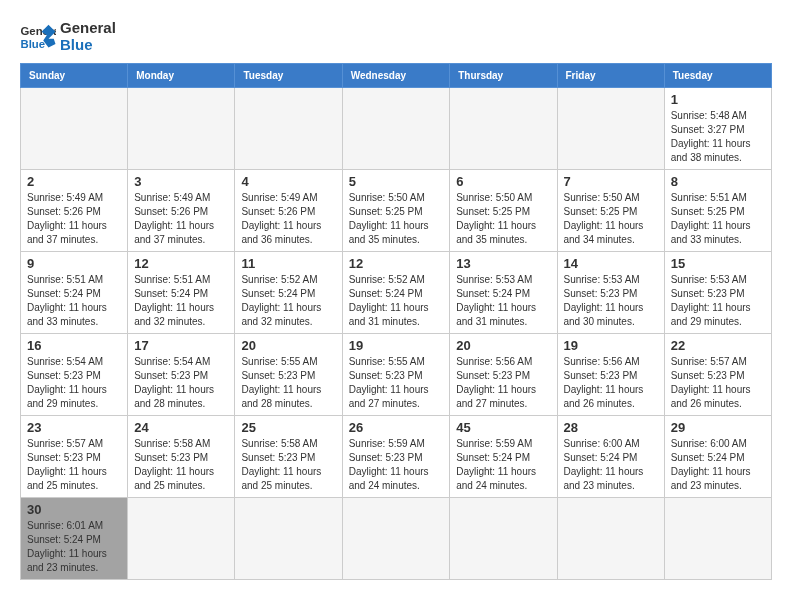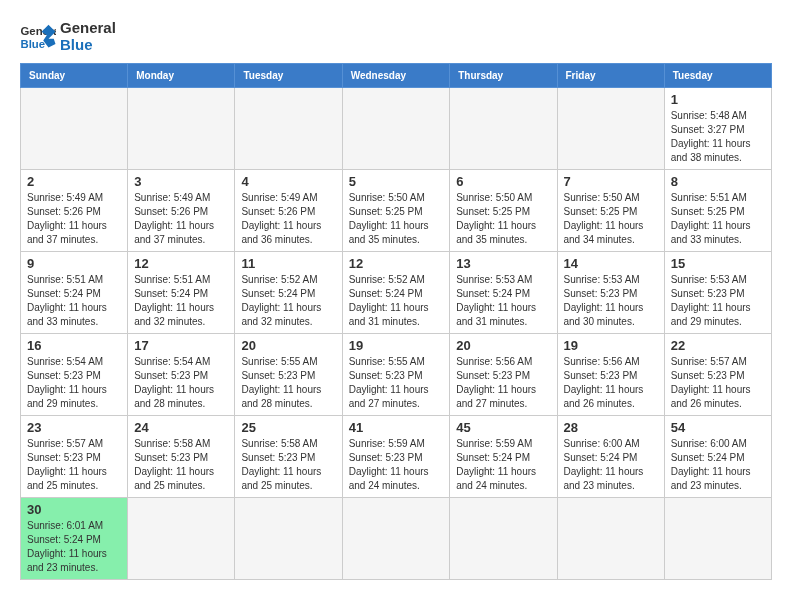--- a/index.html
+++ b/index.html
@@ -70,21 +70,21 @@
       color: #333;
       display: block;
       margin-bottom: 2px;
     }
     .day-info {
       font-size: 10px;
       color: #333;
       line-height: 1.4;
     }
     .last-row td {
-      background: #86efac;
+      background: #a3a3a3;
     }
   </style>
 </head>
 <body>
 
 <div class="header-area">
   <div class="logo">
     <svg class="logo-icon" viewBox="0 0 40 32" xmlns="http://www.w3.org/2000/svg">
       <text x="0" y="14" font-size="13" font-weight="bold" fill="#333">General</text>
       <text x="0" y="28" font-size="13" font-weight="bold" fill="#1a6fba">Blue</text>
@@ -298,42 +298,42 @@
           <div class="day-info">and 25 minutes.</div>
         </td>
         <td>
           <span class="day-number">25</span>
           <div class="day-info">Sunrise: 5:58 AM</div>
           <div class="day-info">Sunset: 5:23 PM</div>
           <div class="day-info">Daylight: 11 hours</div>
           <div class="day-info">and 25 minutes.</div>
         </td>
         <td>
-          <span class="day-number">41</span>
+          <span class="day-number">26</span>
           <div class="day-info">Sunrise: 5:59 AM</div>
           <div class="day-info">Sunset: 5:23 PM</div>
           <div class="day-info">Daylight: 11 hours</div>
           <div class="day-info">and 24 minutes.</div>
         </td>
         <td>
           <span class="day-number">45</span>
           <div class="day-info">Sunrise: 5:59 AM</div>
           <div class="day-info">Sunset: 5:24 PM</div>
           <div class="day-info">Daylight: 11 hours</div>
           <div class="day-info">and 24 minutes.</div>
         </td>
         <td>
           <span class="day-number">28</span>
           <div class="day-info">Sunrise: 6:00 AM</div>
           <div class="day-info">Sunset: 5:24 PM</div>
           <div class="day-info">Daylight: 11 hours</div>
           <div class="day-info">and 23 minutes.</div>
         </td>
         <td>
-          <span class="day-number">54</span>
+          <span class="day-number">29</span>
           <div class="day-info">Sunrise: 6:00 AM</div>
           <div class="day-info">Sunset: 5:24 PM</div>
           <div class="day-info">Daylight: 11 hours</div>
           <div class="day-info">and 23 minutes.</div>
         </td>
       </tr>
       <tr class="last-row">
         <td>
           <span class="day-number">30</span>
           <div class="day-info">Sunrise: 6:01 AM</div>

